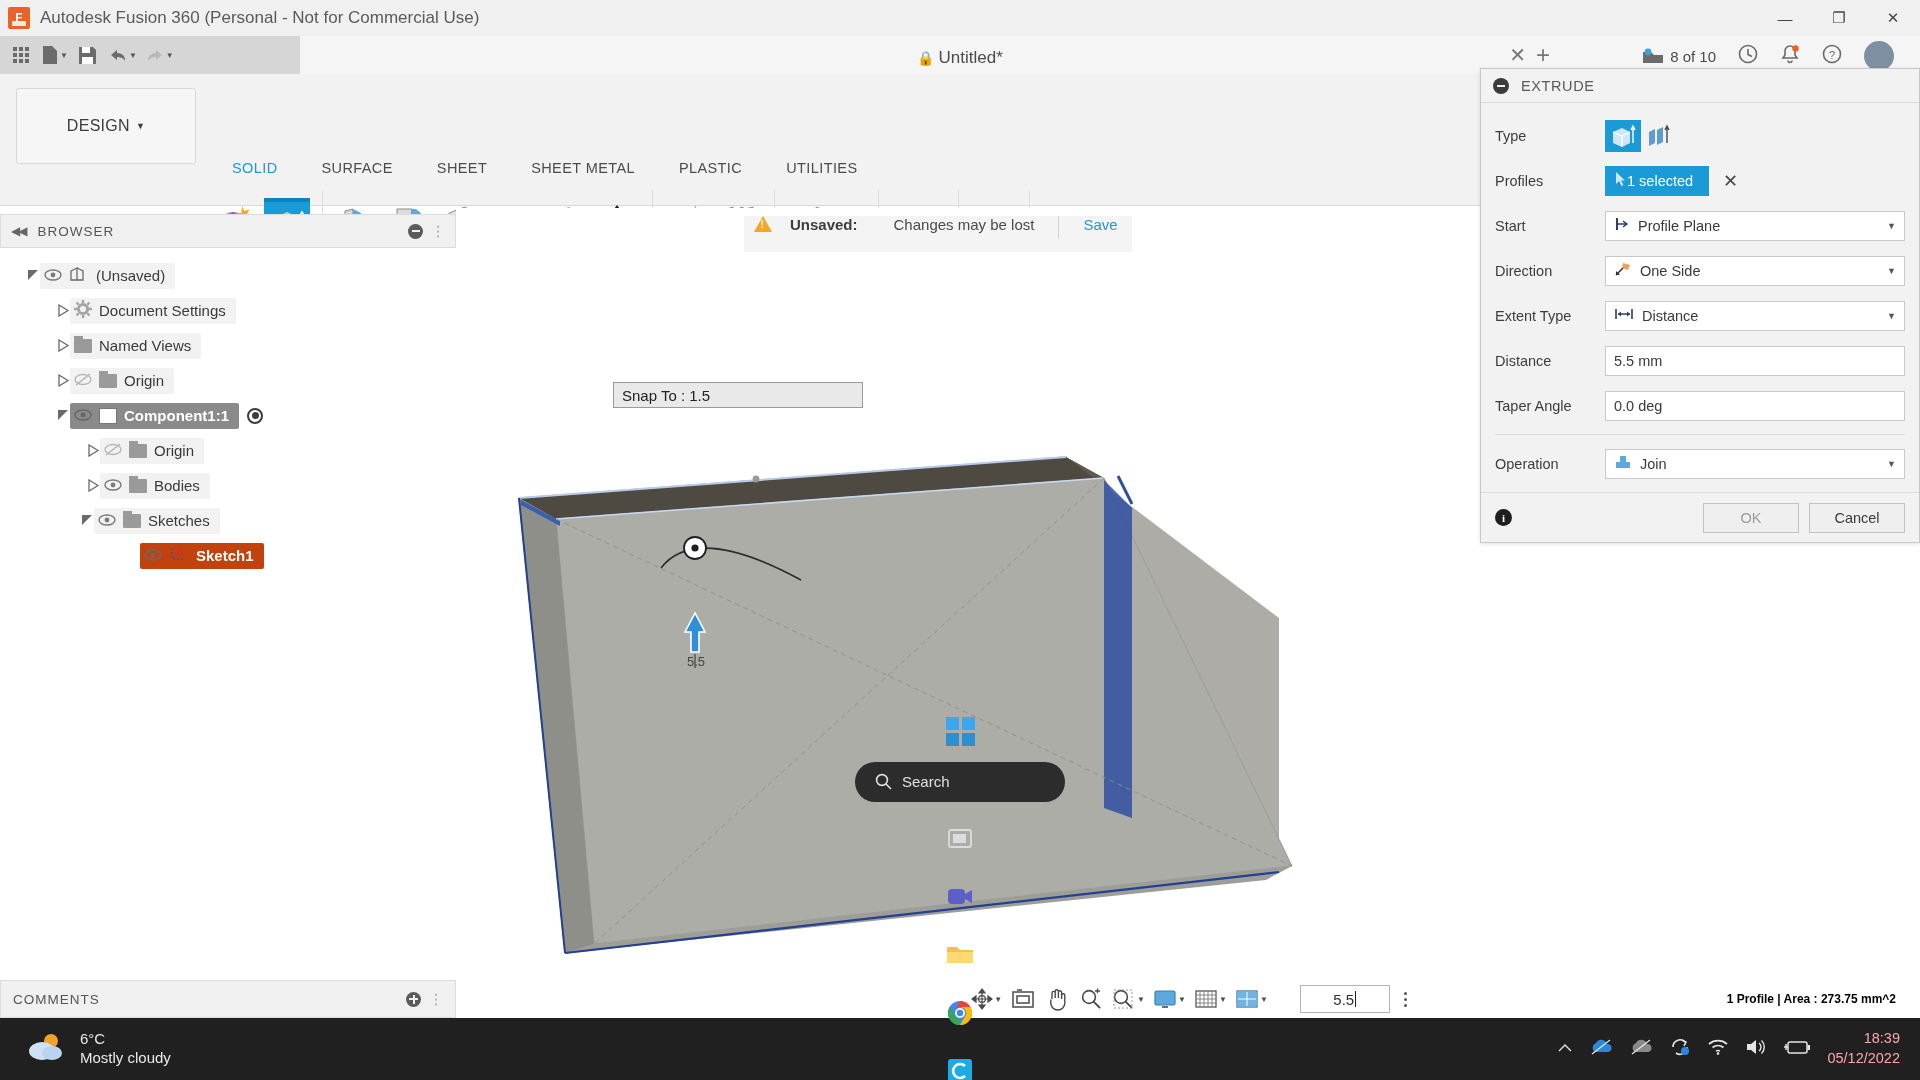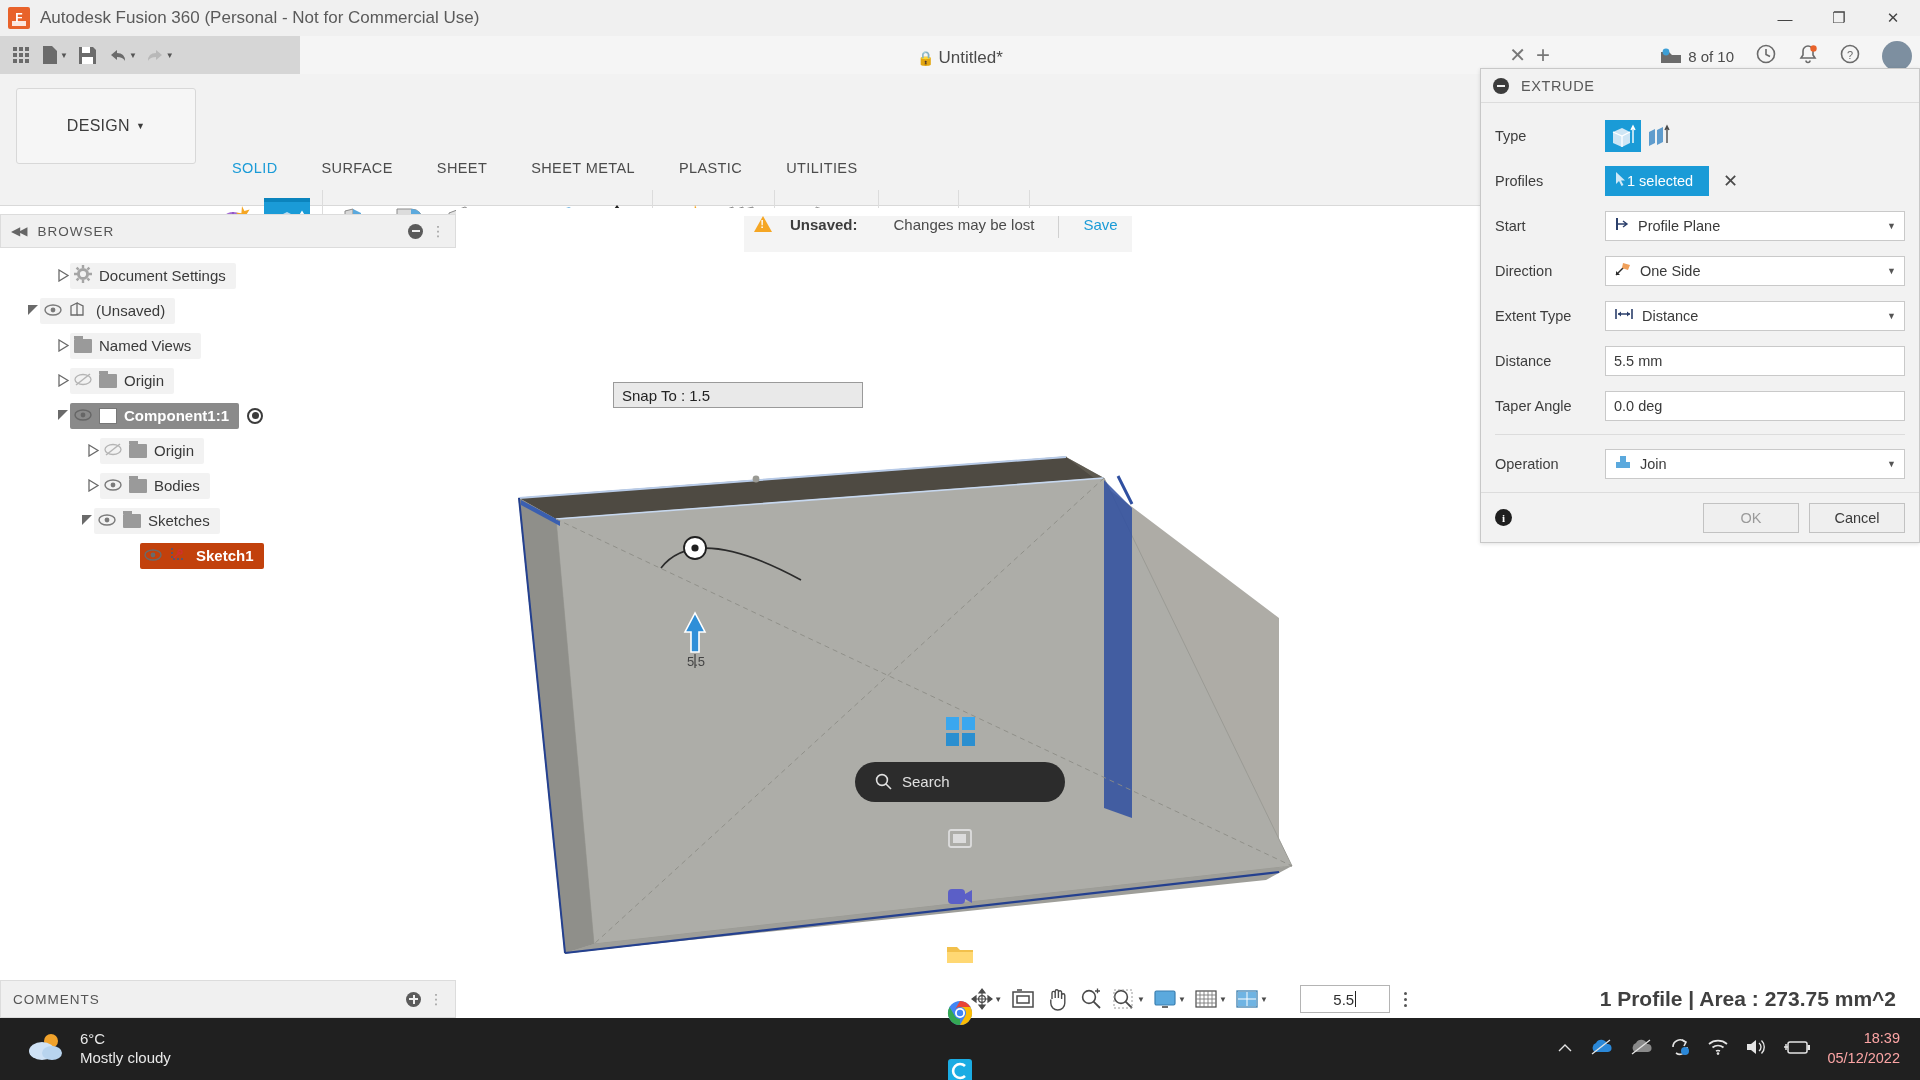--- a/index.html
+++ b/index.html
@@ -59,21 +59,21 @@
   }
   .doc-lock { font-size: 14px; margin-right: 4px; }
 
   
   .doctabs { position: absolute; top: 36px; right: 370px; height: 38px; display: flex; align-items: center; gap: 10px; }
   .tab-x { font-size: 20px; color: #777; }
   .tab-plus { font-size: 24px; color: #777; }
 
   .top-right-icons {
     position: absolute; top: 36px; right: 0; height: 40px;
-    display: flex; align-items: center; gap: 22px; padding-right: 8px; color: #6a6a6a;
+    display: flex; align-items: center; gap: 22px; padding-right: 26px; color: #6a6a6a;
   }
   .jobs-count { font-size: 15px; color: #4b4b4b; display: flex; align-items: center; gap: 6px; }
   .avatar { width: 30px; height: 30px; border-radius: 50%; background: #7d8fa0; }
 
   
   .ribbon {
     position: absolute; top: 74px; left: 0; width: 1920px; height: 132px;
     background: #f2f2f2; border-bottom: 1px solid #d9d9d9;
   }
   .design-btn {
@@ -195,21 +195,21 @@
   .vb-grip { width: 10px; height: 26px; margin: 0 6px; }
   .vb-input {
     width: 90px; height: 28px; border: 1px solid #b4b4b4; background: #fff;
     display: flex; align-items: center; justify-content: center; font-size: 15px; color: #2f2f2f;
   }
   .vb-input .caret-bar { display:inline-block; width:1px; height:16px; background:#222; margin-left:1px; }
   .vb-dots { display: flex; flex-direction: column; gap: 3px; margin-left: 10px; }
   .vb-dots i { width: 3px; height: 3px; background: #555; border-radius: 50%; }
   .status-right {
     position: absolute; right: 24px; bottom: 62px; height: 38px; display: flex; align-items: center;
-    font-size: 21px; color: #404040; font-weight: bold;
+    font-size: 12px; color: #000000; font-weight: bold;
   }
 
   
   .extrude {
     position: absolute; right: 0; top: 68px; width: 440px; background: #f2f2f2;
     border: 1px solid #c8c8c8; box-shadow: 0 1px 4px rgba(0,0,0,.12);
   }
   .ex-head { height: 34px; display: flex; align-items: center; gap: 12px; padding-left: 12px; border-bottom: 1px solid #dcdcdc; }
   .ex-head .c-minus { width: 16px; height: 16px; border-radius: 50%; background: #3c3c3c; display:flex;align-items:center;justify-content:center; }
   .ex-head .c-minus::after { content:""; width:8px;height:2px;background:#f2f2f2; }
@@ -533,51 +533,51 @@
       <span class="bh-left-ar">◀◀</span>
       <span class="bh-title">BROWSER</span>
       <span class="bh-right">
         <span class="circle-minus"></span>
         <span class="grip">⋮</span>
       </span>
     </div>
 
     <div class="tree">
 
+      <div class="trow" style="padding-left:26px;">
+        <span class="tri">
+            <svg width="13" height="13" viewBox="0 0 13 13">
+              <path d="M1 1 L11 1 L1 11 Z" fill="#6a6a6a"></path>
+            </svg>
+          </span>
+        <span class="tw">
+          <span class="eye"><svg width="18" height="12" viewBox="0 0 18 12">
+                <ellipse cx="9" cy="6" rx="8" ry="5" fill="none" stroke="#7a7a7a" stroke-width="1.4"></ellipse>
+                <circle cx="9" cy="6" r="2.4" fill="#7a7a7a"></circle>
+              </svg></span>
+          <span><svg width="20" height="16" viewBox="0 0 20 16">
+                <path d="M2 5 L8 2 L8 14 L2 14 Z" fill="none" stroke="#6a6a6a" stroke-width="1.3"></path>
+                <path d="M8 2 L14 5 L14 14 L8 14" fill="none" stroke="#6a6a6a" stroke-width="1.3"></path>
+              </svg></span>
+          <span class="tlabel">(Unsaved)</span>
+        </span>
+      </div>
+
       <div class="trow" style="padding-left:56px;">
         <span class="tri">
             <svg width="13" height="13" viewBox="0 0 13 13">
               <path d="M2 1 L11 6.5 L2 12 Z" fill="none" stroke="#6a6a6a" stroke-width="1.3"></path>
             </svg>
           </span>
         <span class="tw">
           <span><svg width="18" height="18" viewBox="0 0 18 18">
                 <circle cx="9" cy="9" r="4.6" fill="none" stroke="#a5a5a5" stroke-width="3"></circle>
                 <path d="M9 0v3M9 15v3M0 9h3M15 9h3M2.6 2.6l2 2M13.4 13.4l2 2M15.4 2.6l-2 2M4.6 13.4l-2 2" stroke="#a5a5a5" stroke-width="2.4"></path>
               </svg></span>
           <span class="tlabel">Document Settings</span>
-        </span>
-      </div>
-
-      <div class="trow" style="padding-left:26px;">
-        <span class="tri">
-            <svg width="13" height="13" viewBox="0 0 13 13">
-              <path d="M1 1 L11 1 L1 11 Z" fill="#6a6a6a"></path>
-            </svg>
-          </span>
-        <span class="tw">
-          <span class="eye"><svg width="18" height="12" viewBox="0 0 18 12">
-                <ellipse cx="9" cy="6" rx="8" ry="5" fill="none" stroke="#7a7a7a" stroke-width="1.4"></ellipse>
-                <circle cx="9" cy="6" r="2.4" fill="#7a7a7a"></circle>
-              </svg></span>
-          <span><svg width="20" height="16" viewBox="0 0 20 16">
-                <path d="M2 5 L8 2 L8 14 L2 14 Z" fill="none" stroke="#6a6a6a" stroke-width="1.3"></path>
-                <path d="M8 2 L14 5 L14 14 L8 14" fill="none" stroke="#6a6a6a" stroke-width="1.3"></path>
-              </svg></span>
-          <span class="tlabel">(Unsaved)</span>
         </span>
       </div>
 
       <div class="trow" style="padding-left:56px;">
         <span class="tri">
             <svg width="13" height="13" viewBox="0 0 13 13">
               <path d="M2 1 L11 6.5 L2 12 Z" fill="none" stroke="#6a6a6a" stroke-width="1.3"></path>
             </svg>
           </span>
         <span class="tw">

